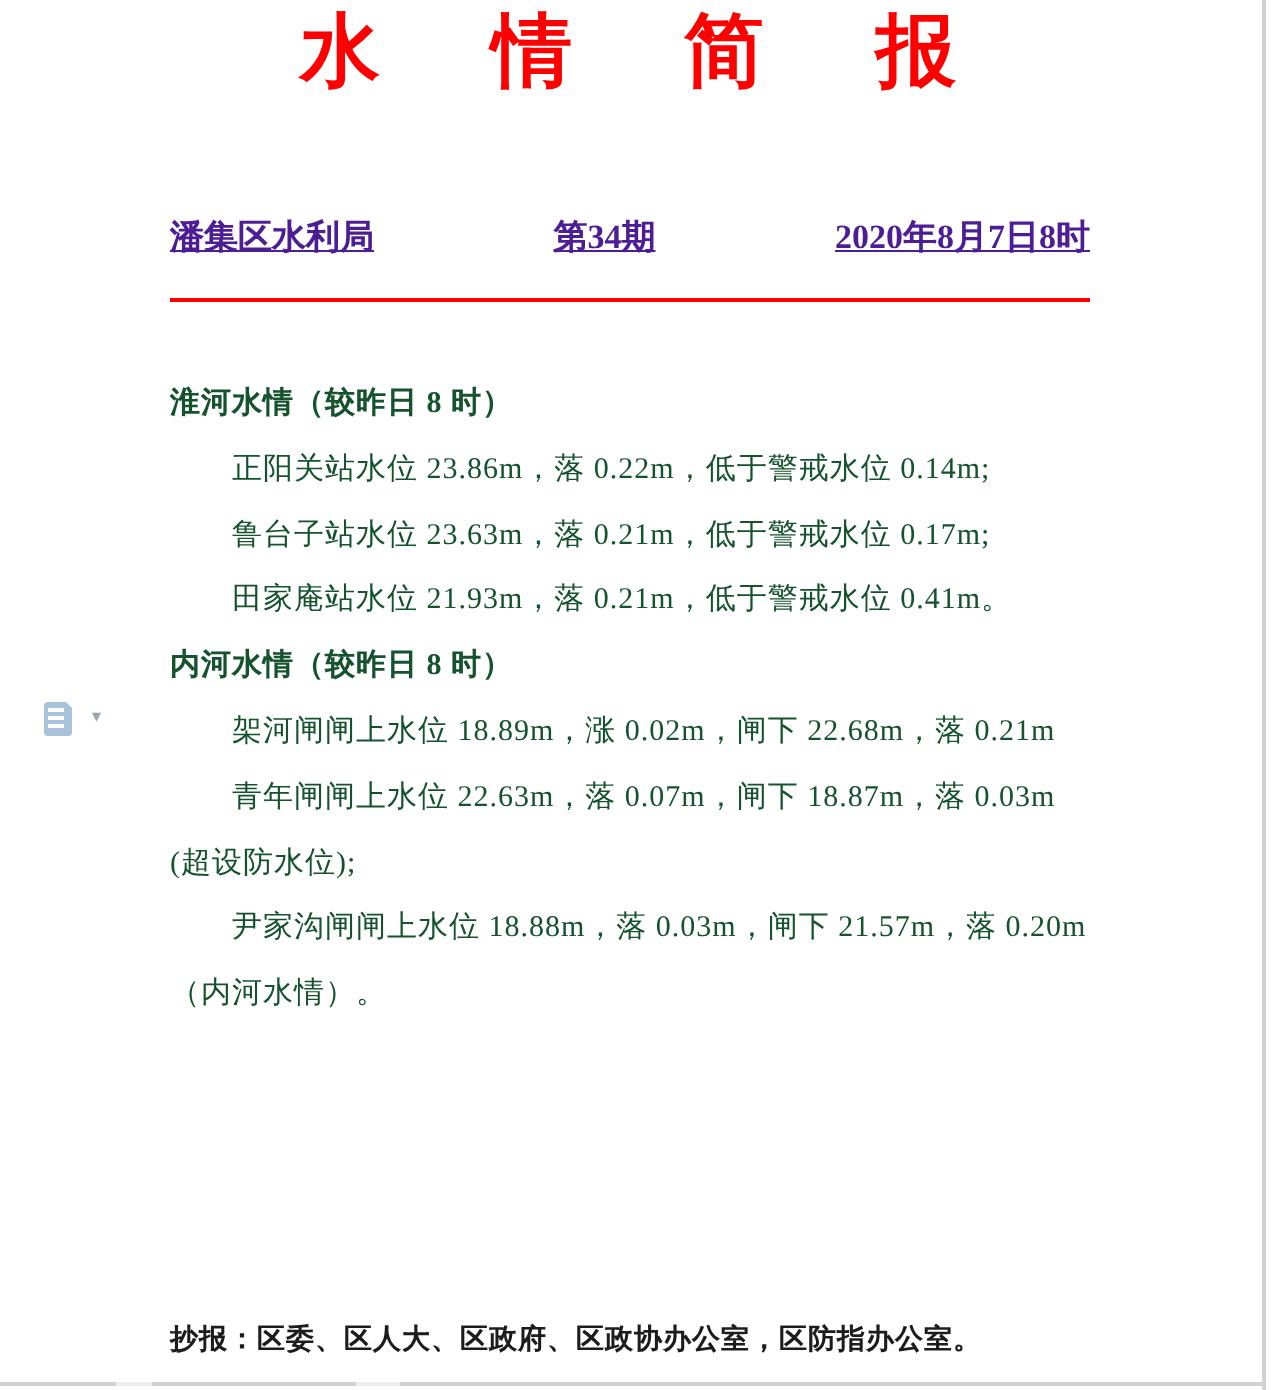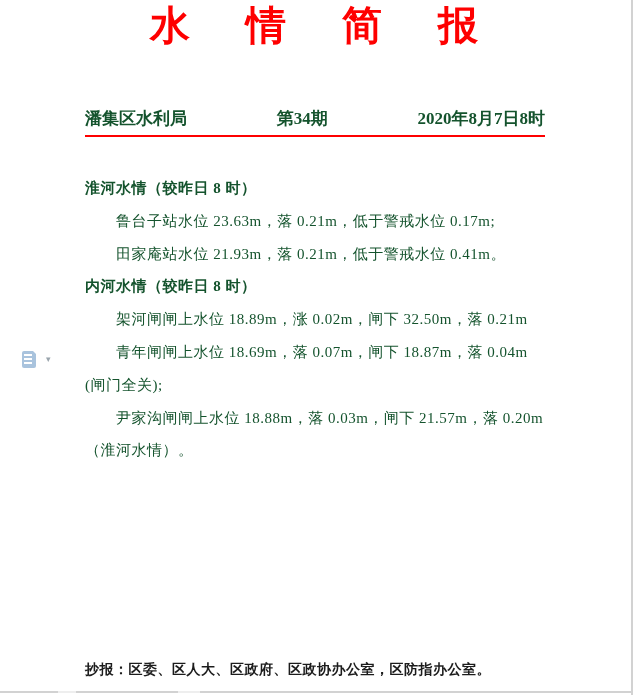--- a/index.html
+++ b/index.html
@@ -51,27 +51,28 @@
     color: #fe0000;
     white-space: pre;
   }
   
   .masthead {
     width: 460px;
     margin: 58px 0 0 85px;
     display: flex;
     justify-content: space-between;
     align-items: baseline;
-    color: #14532d;
+    color: #4c1d95;
     font-weight: bold;
     font-size: 17px;
     line-height: 22px;
-    padding-bottom: 5px;
+    padding-bottom: 19px;
     border-bottom: 2px solid #fe0000;
     white-space: nowrap;
+    text-decoration: underline;
   }
   
   .doc-body {
     margin: 35px 0 0 85px;
     width: 472px;
     font-size: 15px;
     line-height: 32.8px;
     color: #14532d;
     letter-spacing: 0.5px;
   }
@@ -144,28 +145,29 @@
   <div class="doc-title">水　情　简　报</div>
 
   <div class="masthead">
     <span>潘集区水利局</span>
     <span>第34期</span>
     <span>2020年8月7日8时</span>
   </div>
 
   <div class="doc-body">
       <div class="line heading">淮河水情（较昨日 8 时）</div>
+      <div class="line indent">正阳关站水位 23.86m，落 0.22m，低于警戒水位 0.14m;</div>
       <div class="line indent">鲁台子站水位 23.63m，落 0.21m，低于警戒水位 0.17m;</div>
       <div class="line indent">田家庵站水位 21.93m，落 0.21m，低于警戒水位 0.41m。</div>
       <div class="line heading">内河水情（较昨日 8 时）</div>
-      <div class="line indent">架河闸闸上水位 18.89m，涨 0.02m，闸下 32.50m，落 0.21m</div>
-      <div class="line indent">青年闸闸上水位 18.69m，落 0.07m，闸下 18.87m，落 0.04m</div>
-      <div class="line flush">(闸门全关);</div>
+      <div class="line indent">架河闸闸上水位 18.89m，涨 0.02m，闸下 22.68m，落 0.21m</div>
+      <div class="line indent">青年闸闸上水位 22.63m，落 0.07m，闸下 18.87m，落 0.03m</div>
+      <div class="line flush">(超设防水位);</div>
       <div class="line indent">尹家沟闸闸上水位 18.88m，落 0.03m，闸下 21.57m，落 0.20m</div>
-      <div class="line flush">（淮河水情）。</div>
+      <div class="line flush">（内河水情）。</div>
     </div>
 
   <div class="doc-footer">抄报：区委、区人大、区政府、区政协办公室，区防指办公室。</div>
 
   <div class="margin-marker">
     <span class="doc-icon"></span>
     <span class="marker-arrow">▾</span>
   </div>
 
   <div class="page-right-edge"></div>

